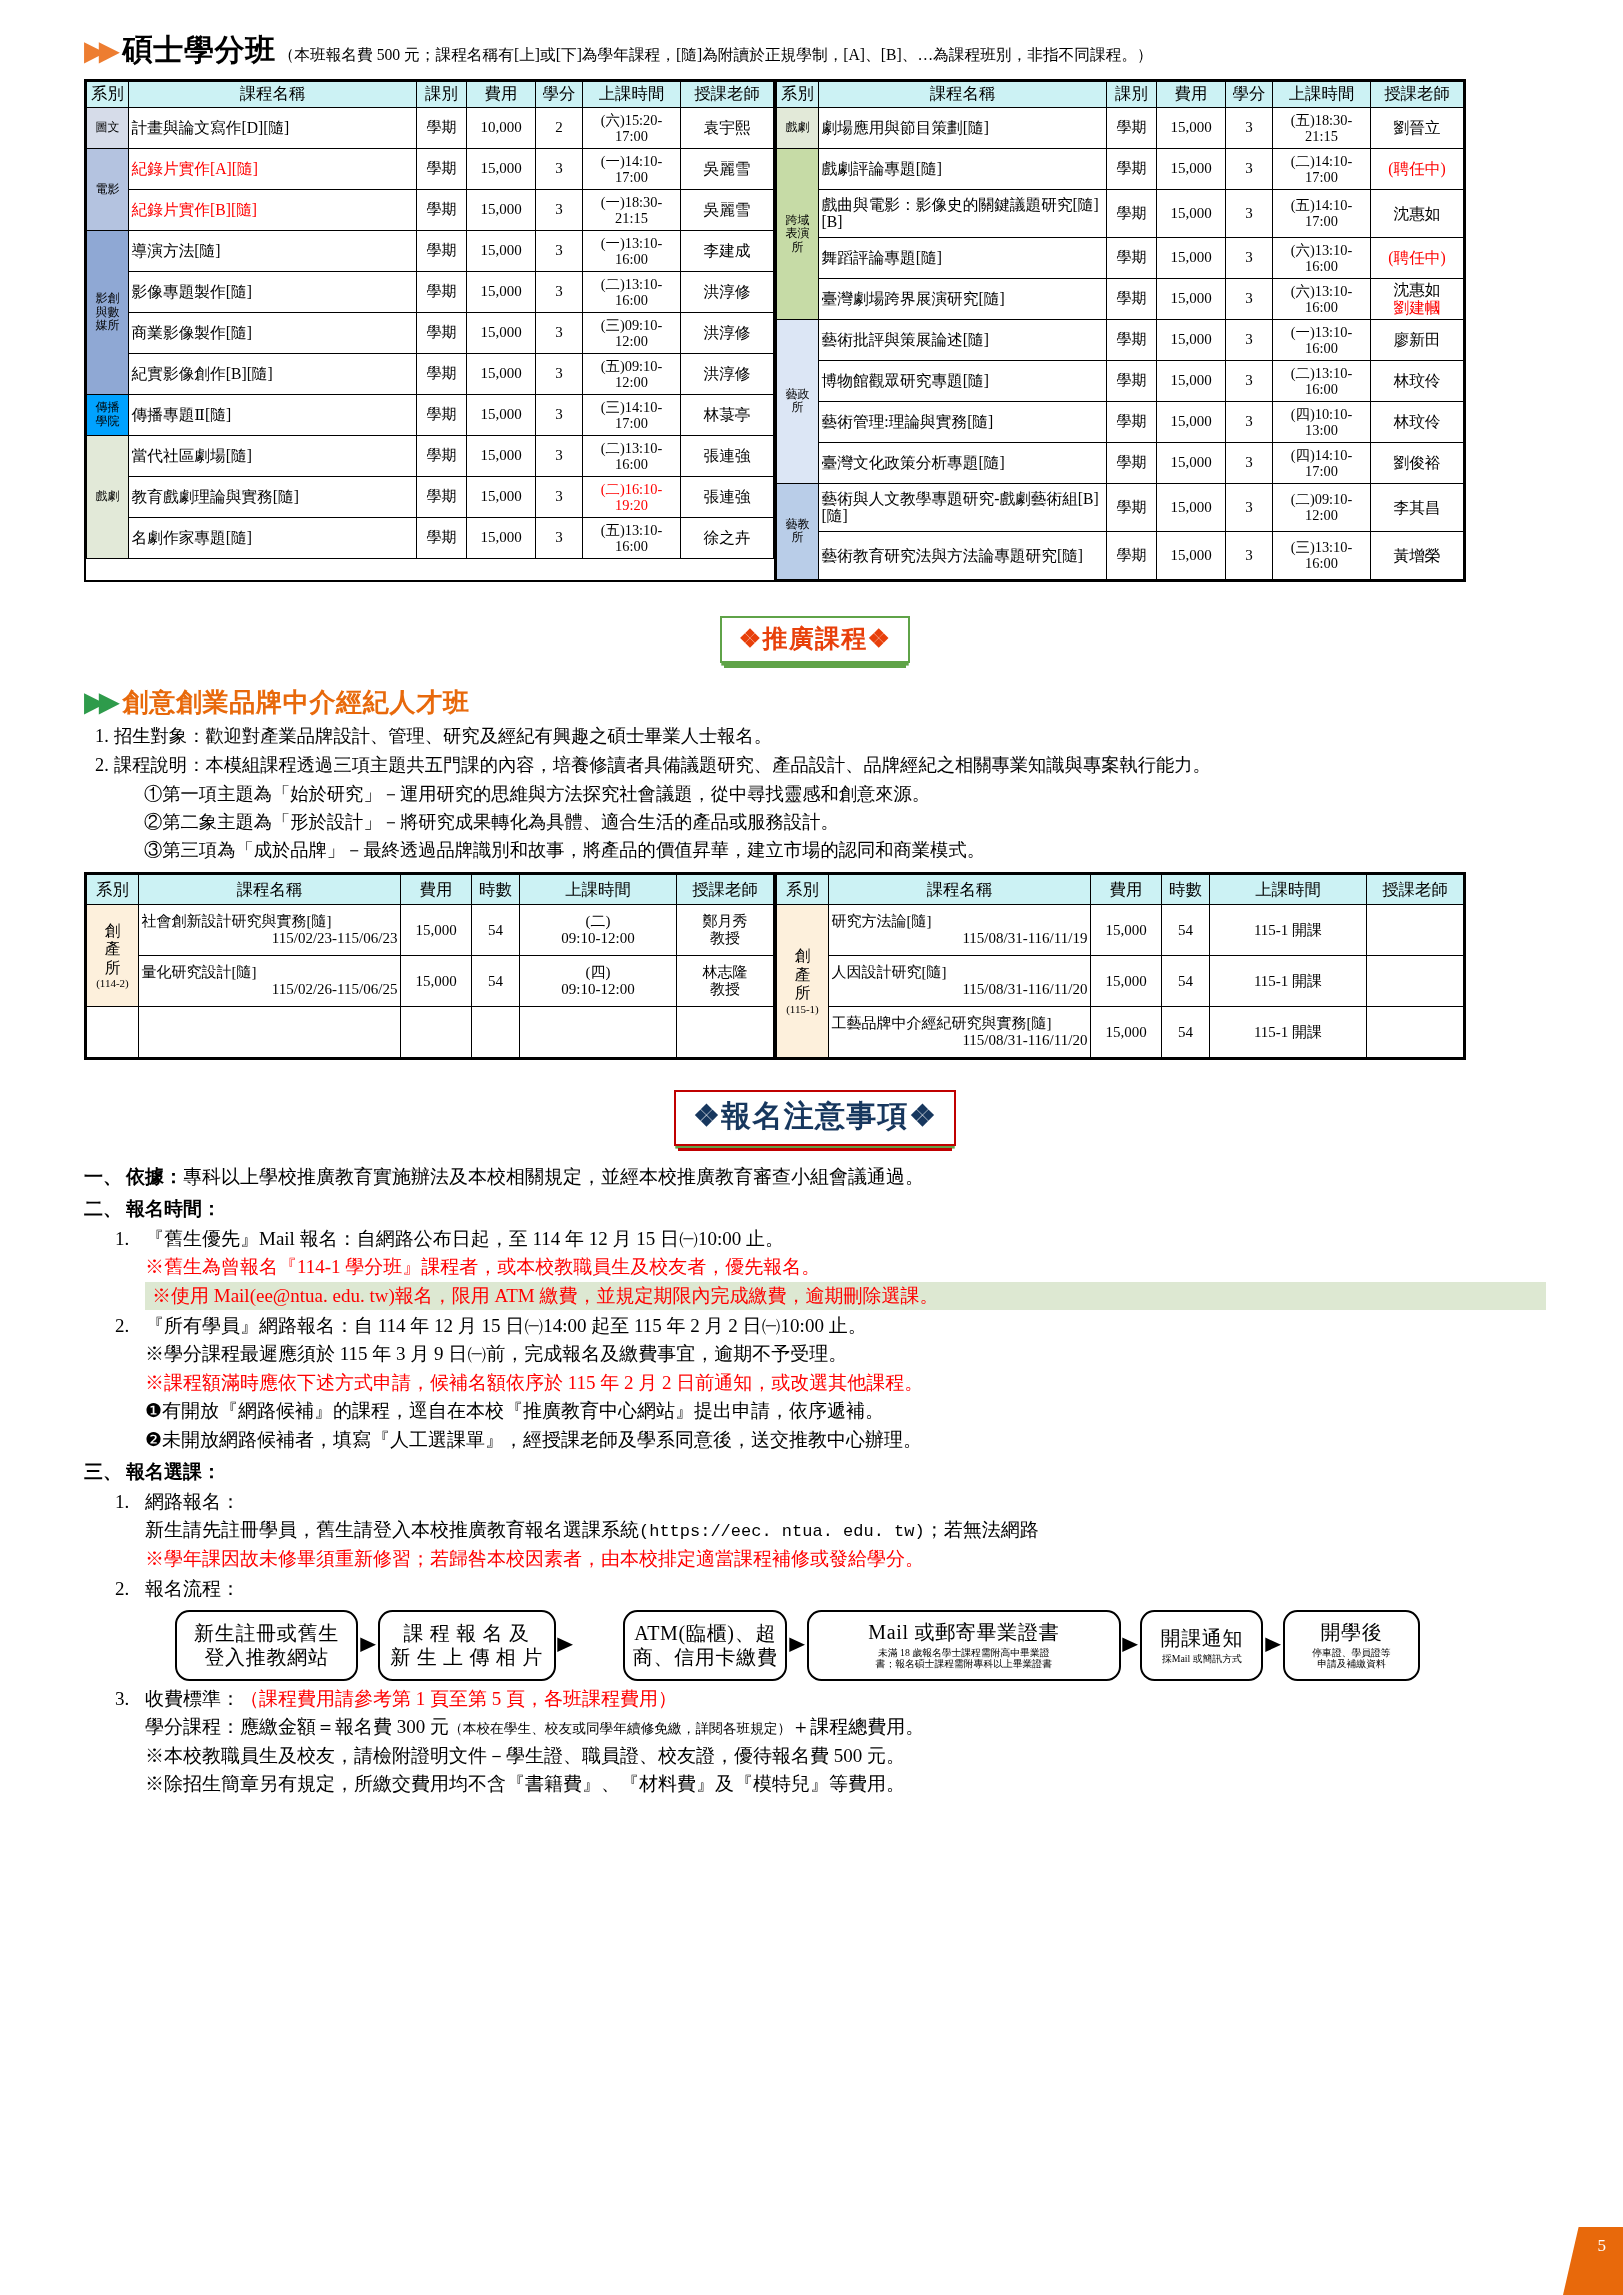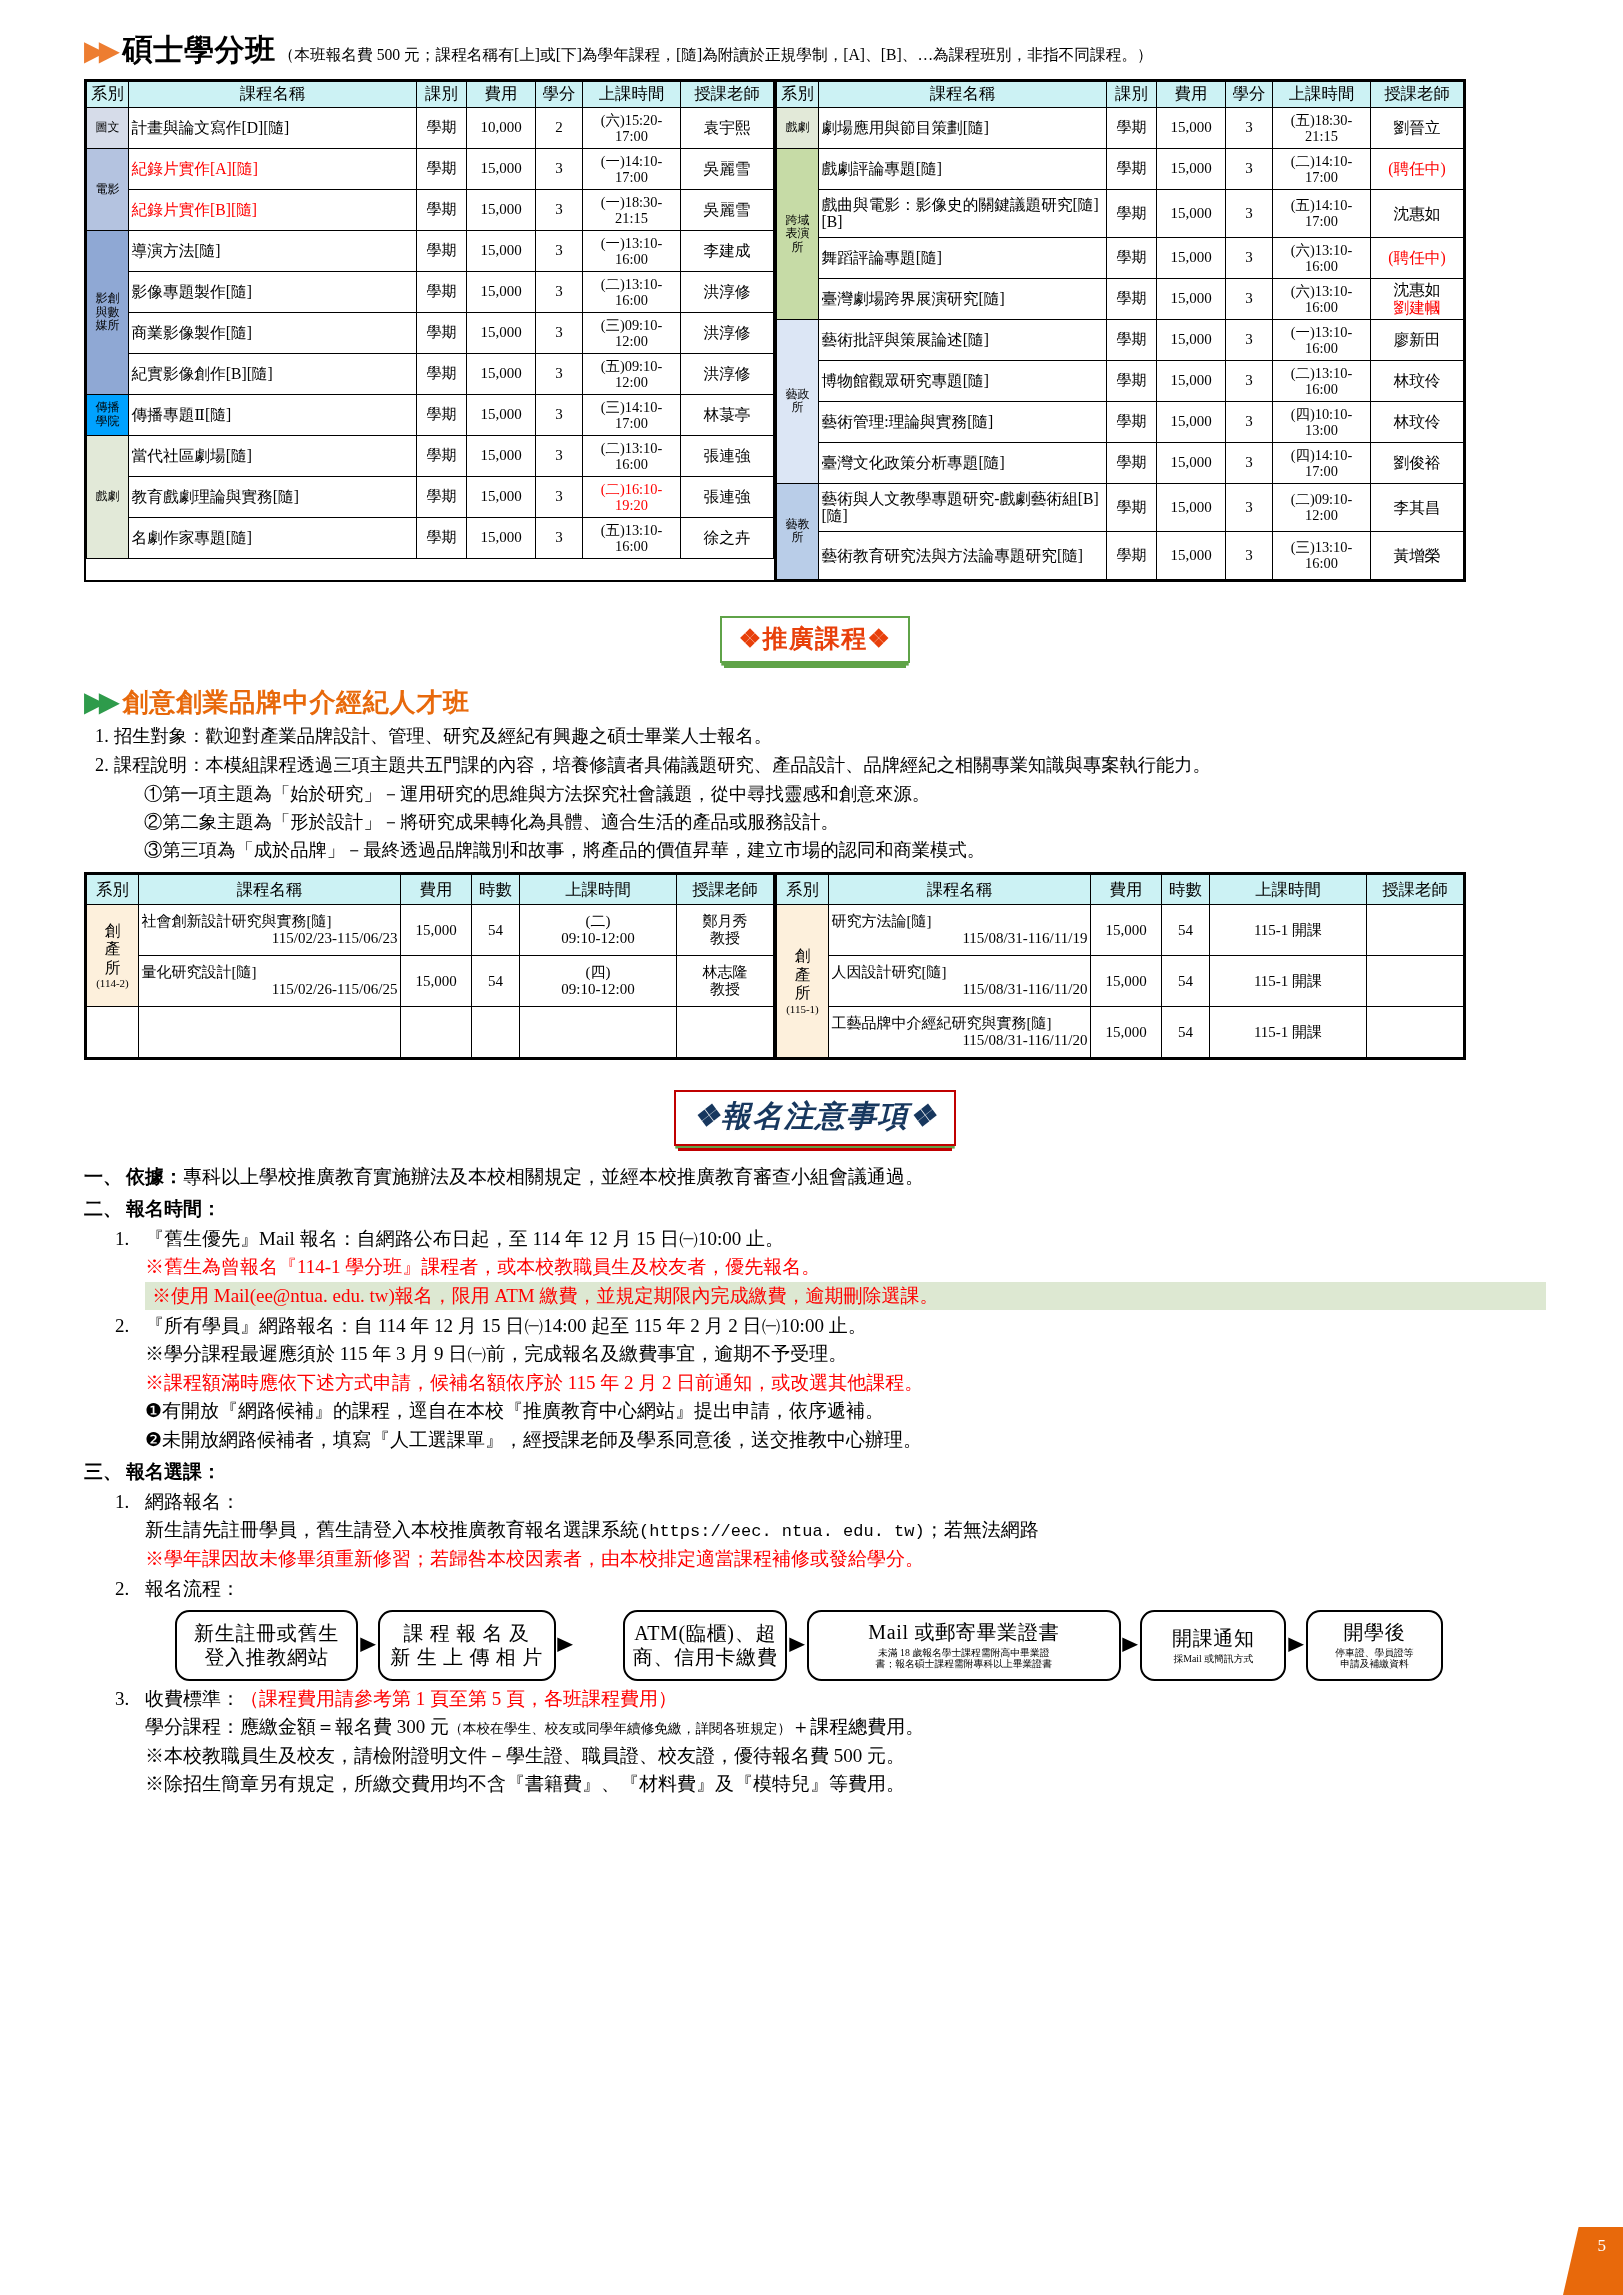--- a/index.html
+++ b/index.html
@@ -57,21 +57,21 @@
 
   
   .banner-wrap { display:flex; justify-content:center; margin:34px 0 22px; }
   .banner {
     border:2px solid #5FA348; background:#fff; padding:3.9px 17px 6.5px;
     box-shadow: 0 3.9px 0 -1.3px #5FA348;
     position:relative;
   }
   .banner::after{content:"";position:absolute;left:2px;right:2px;bottom:-7.2px;height:3.3px;background:#5FA348;}
   .banner-txt { color:#E8400B; font-size:25px; font-weight:bold; letter-spacing:1.3px; white-space:nowrap;}
-  .banner.blue { border-color:#C00000;font-style:italic; }
+  .banner.blue { border-color:#C00000; }
   .banner.blue::after{ background:#C00000; }
   .banner.blue .banner-txt { color:#17375E; font-size:30px; }
 
   
   .body-txt { font-size:18.3px; line-height:1.52; }
   ol.lvl1 { margin:2.6px 0 0 0; padding-left:0; list-style:none; }
   ol.lvl1 > li { margin:0 0 1.3px 0; display:flex; }
   .num { width:30px; flex:none; text-align:right; padding-right:5.2px; }
   .li-body { flex:1; }
   .indent1 { padding-left:31px; }
@@ -596,21 +596,21 @@
             <div class="f-sub">
               <div>未滿 18 歲報名學士課程需附高中畢業證</div>
               <div>書；報名碩士課程需附專科以上畢業證書</div>
             </div>
           </div>
           <div class="farrow">
             <svg width="18.3" height="19.6" viewBox="0 0 28 30">
               <polygon points="2,4 2,26 26,15" fill="#000"></polygon>
             </svg>
           </div>
-          <div class="fbox" style="width: 146px;">
+          <div class="fbox" style="width: 123px;">
             <div class="f-main">
               <div>開課通知</div>
             </div>
             <div class="f-sub">
               <div>採Mail 或簡訊方式</div>
             </div>
           </div>
           <div class="farrow">
             <svg width="18.3" height="19.6" viewBox="0 0 28 30">
               <polygon points="2,4 2,26 26,15" fill="#000"></polygon>

